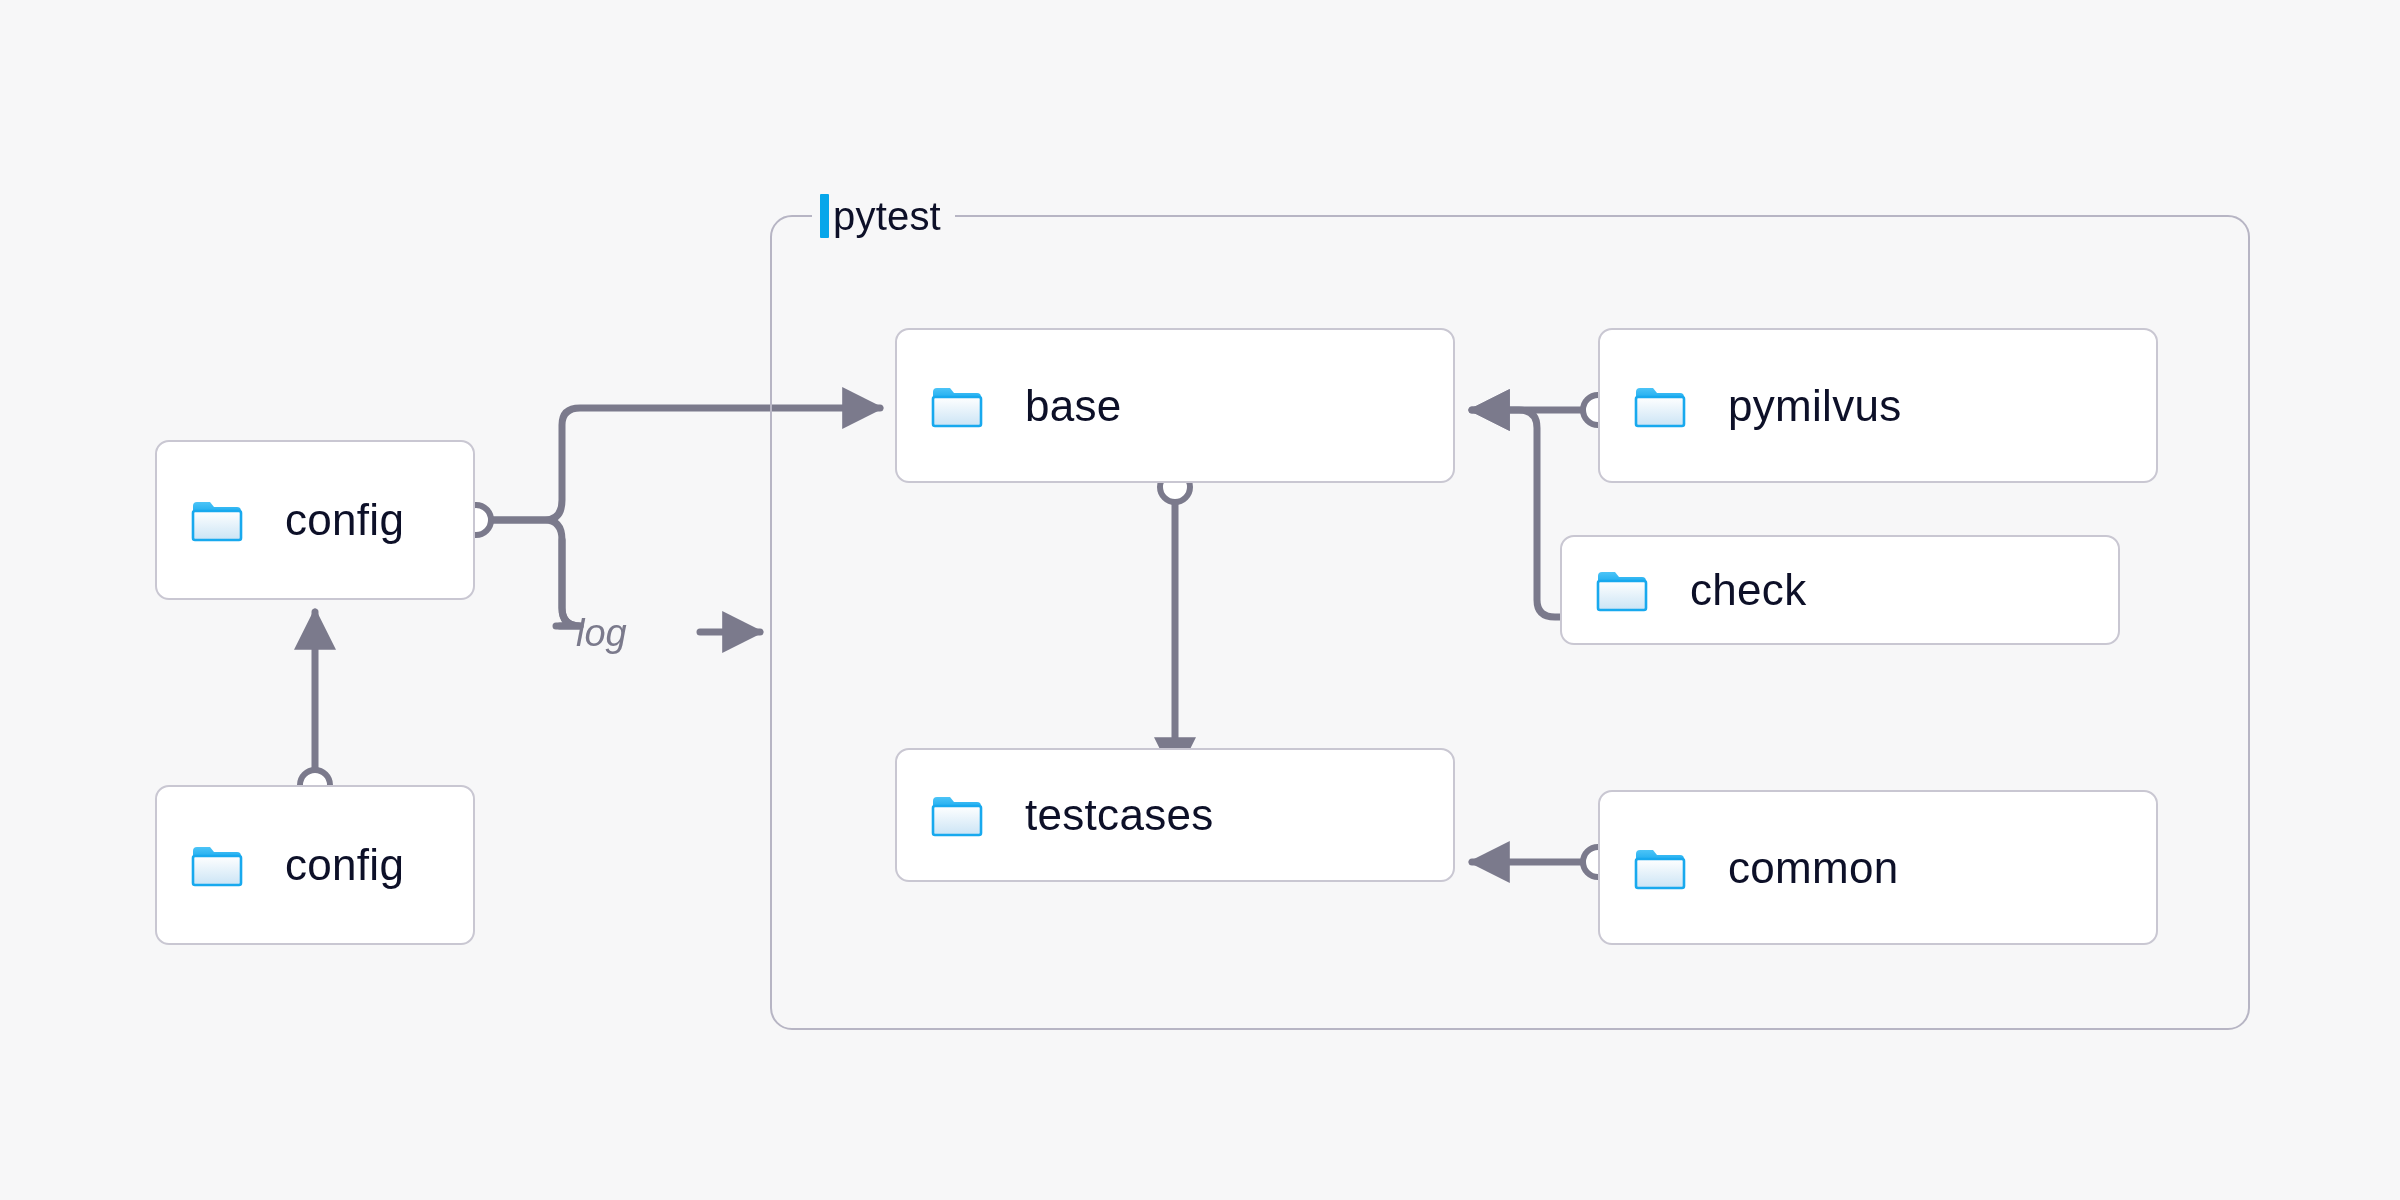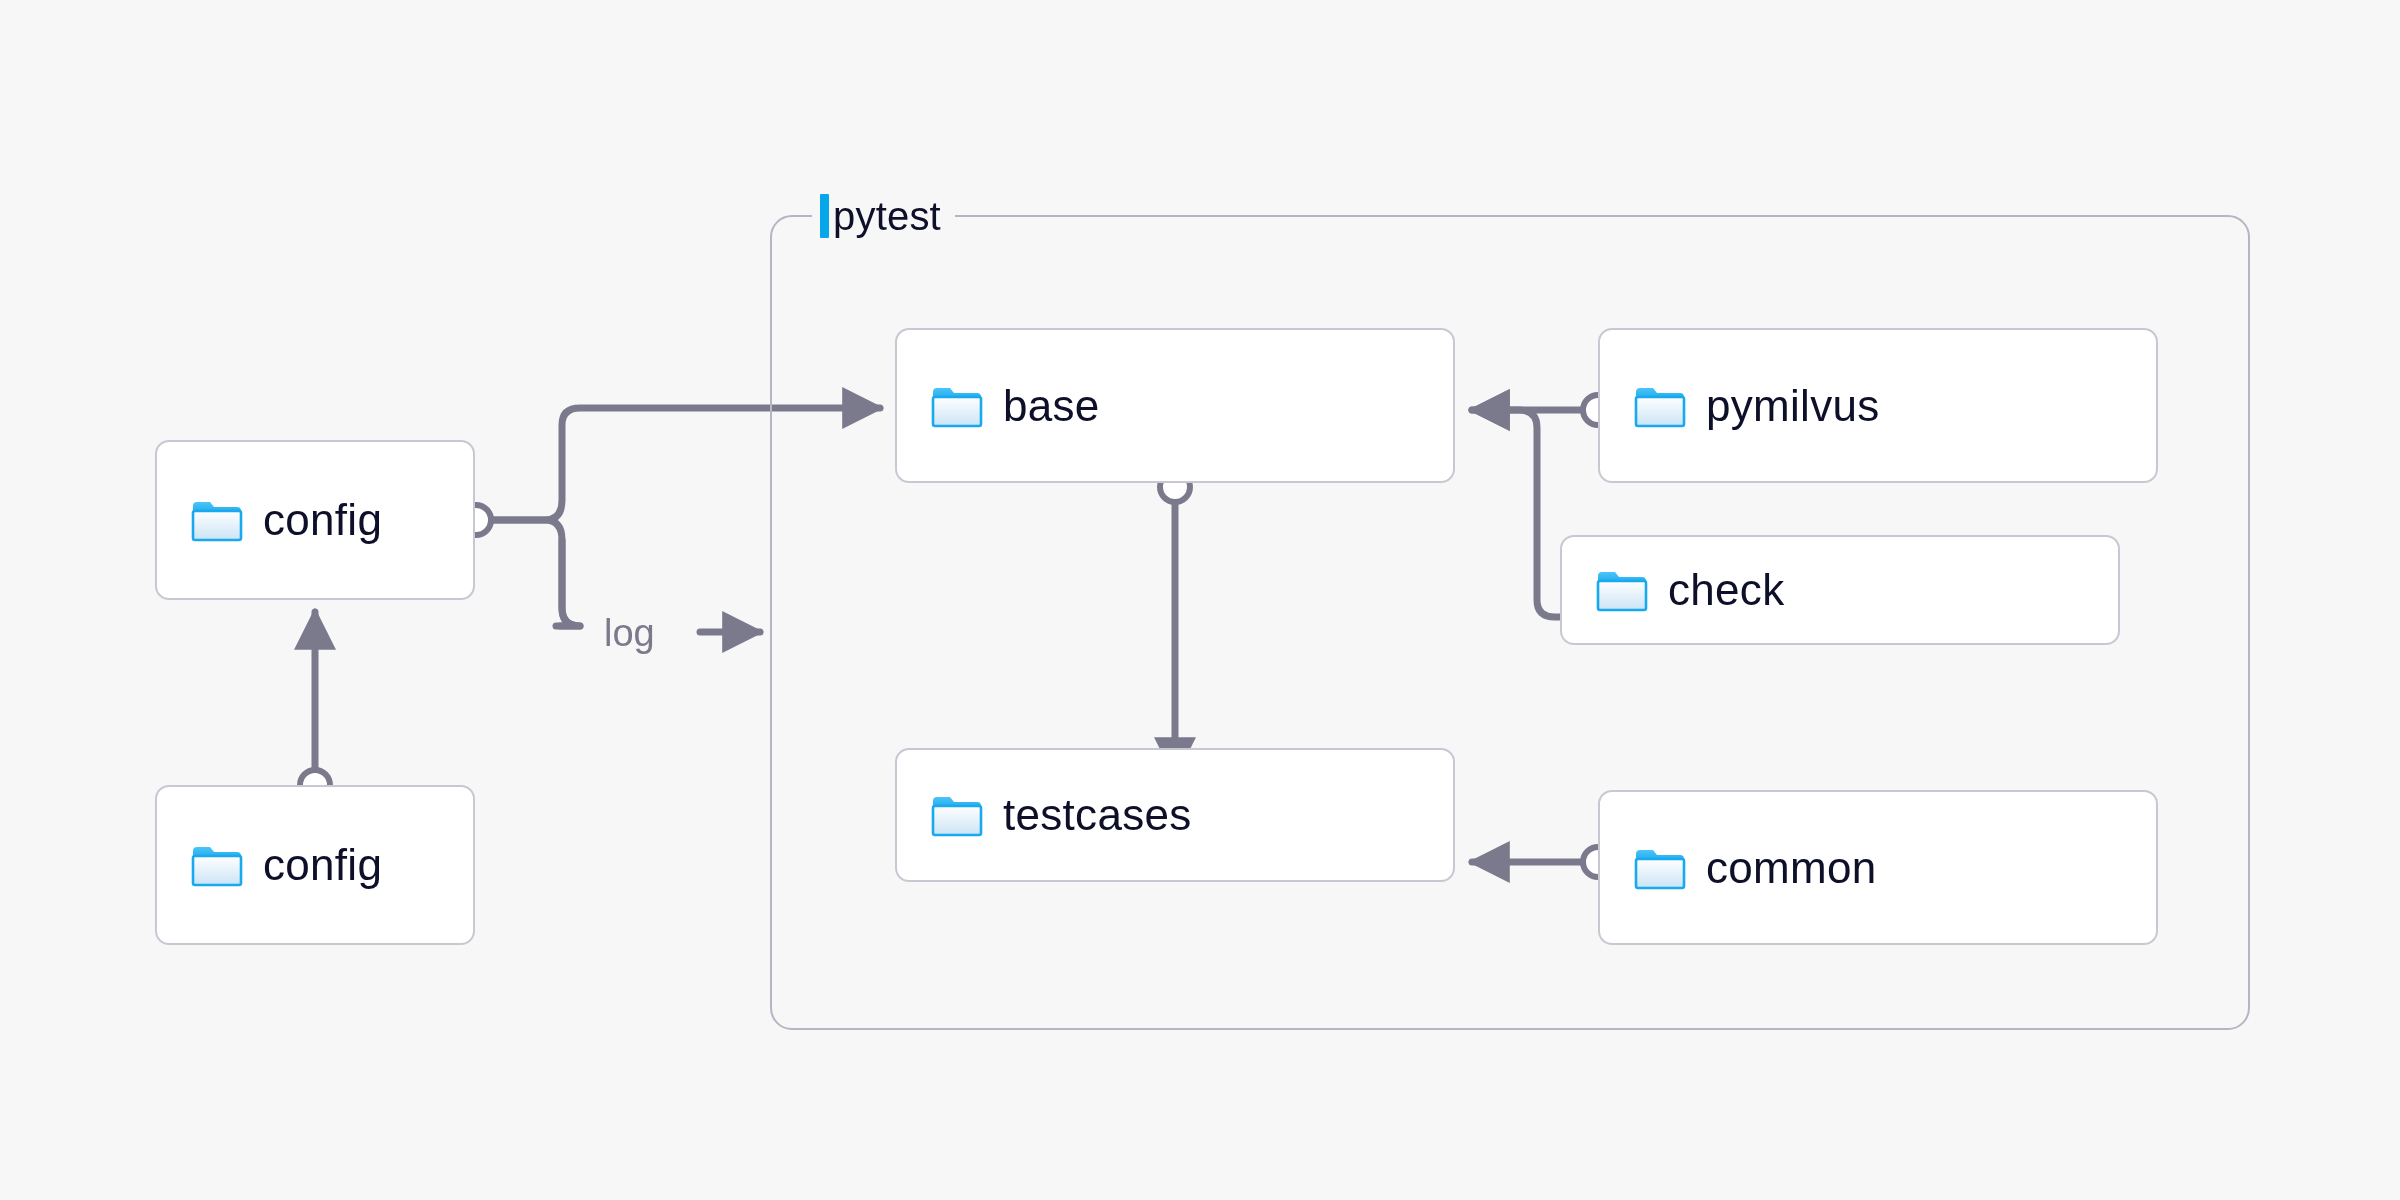--- a/index.html
+++ b/index.html
@@ -54,21 +54,21 @@
   }
 
   
   .node {
     position: absolute;
     background: #ffffff;
     border: 2px solid #c9c7d2;
     border-radius: 14px;
     display: flex;
     align-items: center;
-    gap: 20px;
+    gap: 42px;
     padding-left: 34px;
   }
   .node-label {
     font-size: 44px;
     color: #0d1028;
     letter-spacing: 0.3px;
     white-space: nowrap;
   }
   .folder-icon {
     flex: 0 0 auto;
@@ -190,15 +190,15 @@
   </div>
 
   <div class="node" style="left:1598px; top:790px; width:560px; height:155px;">
     <svg class="folder-icon" viewBox="0 0 52 44">
       <path d="M2 8 Q2 4 6 4 L19 4 L23 9 L46 9 Q50 9 50 13 L50 16 L2 16 Z" fill="url(#folderTab)"></path>
       <rect x="2" y="13" width="48" height="29" rx="2" fill="url(#folderGrad)" stroke="#18a9ee" stroke-width="2.6"></rect>
     </svg>
     <span class="node-label">common</span>
   </div>
 
-  <div class="edge-label" style="left:604px; top:612px;">log</div>
+  <div class="edge-label" style="left:576px; top:612px;font-style:italic;">log</div>
 
 </div>
 
 </body></html>

